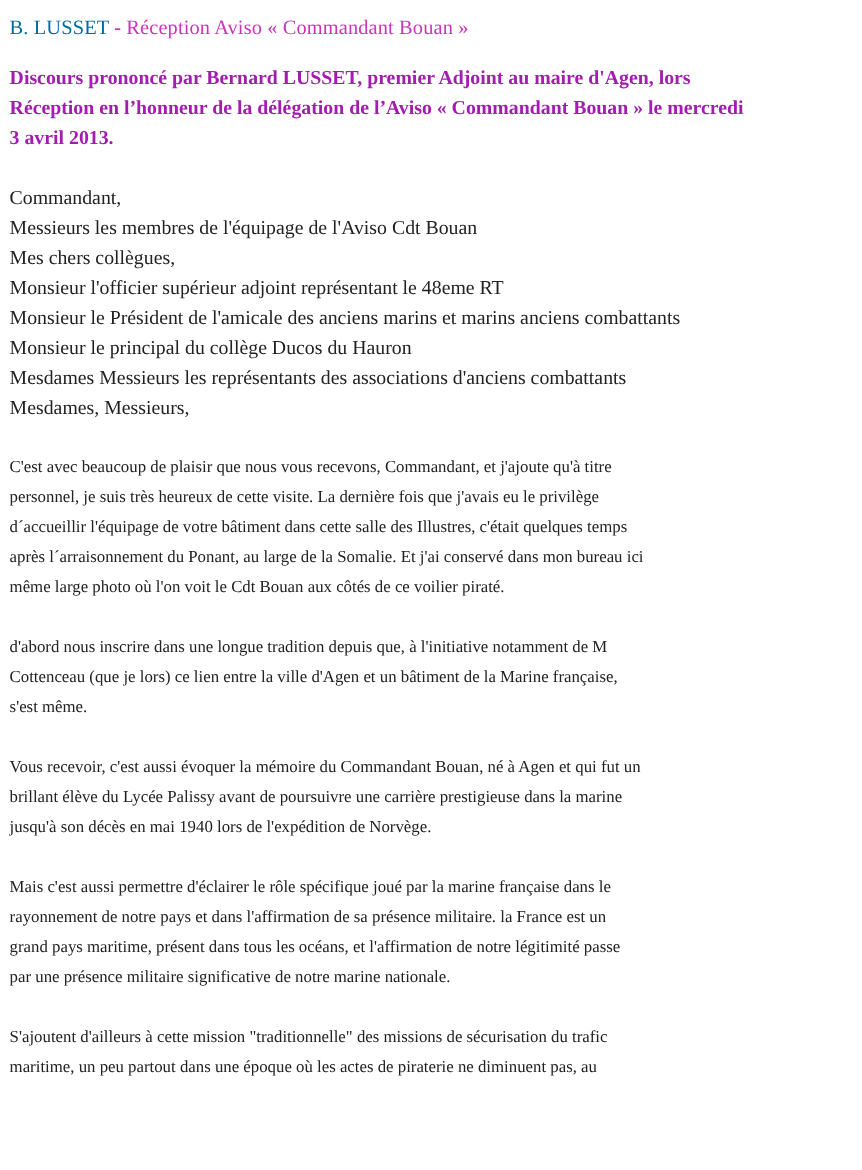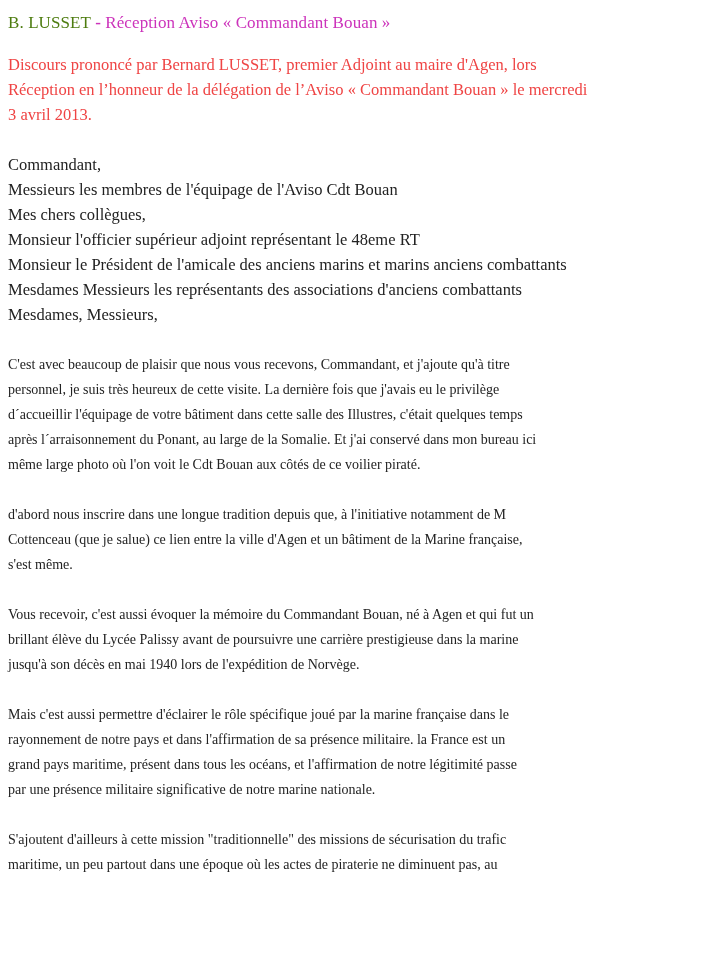--- a/index.html
+++ b/index.html
@@ -26,77 +26,78 @@
       line-height: 20px;
       margin: 13px 0 0 0;
       font-weight: normal;
       letter-spacing: 0.1px;
     }
     .title .part-a, .title .sep, .title .part-b {
       color: #cc33bb;
     }
     .title .sep { font-weight: bold; }
     .intro {
-      font-weight: normal;
+      font-weight: bold;
       font-size: 16.5px;
       line-height: 25px;
       margin: 19px 0 0 0;
-      color: #ef4444;
+      color: #a21caf;
     }
     .salutations {
       margin: 25px 0 0 0;
       font-size: 16.5px;
       line-height: 25px;
     }
     .salutations div { white-space: nowrap; }
     .para {
       font-size: 14px;
       line-height: 25px;
       margin: 25px 0 0 0;
     }
     .para .line { display: block; white-space: nowrap; }
   </style>
 </head>
 <body>
 
 <div class="page">
 
   <h1 class="title">
-    <span class="part-a" style="color: #4d7c0f;">B. LUSSET</span>
+    <span class="part-a" style="color: #0369a1;">B. LUSSET</span>
     <span class="sep" style="color: rgb(204, 51, 187);">-</span>
     <span class="part-b" style="color: rgb(204, 51, 187);">Réception Aviso « Commandant Bouan »</span>
   </h1>
 
   <div class="intro">
     <div>Discours prononcé par Bernard LUSSET, premier Adjoint au maire d'Agen, lors</div>
     <div>Réception en l’honneur de la délégation de l’Aviso « Commandant Bouan » le mercredi</div>
     <div>3 avril 2013.</div>
   </div>
 
   <div class="salutations">
     <div>Commandant,</div>
     <div>Messieurs les membres de l'équipage de l'Aviso Cdt Bouan</div>
     <div>Mes chers collègues,</div>
     <div>Monsieur l'officier supérieur adjoint représentant le 48eme RT</div>
     <div>Monsieur le Président de l'amicale des anciens marins et marins anciens combattants</div>
+    <div>Monsieur le principal du collège Ducos du Hauron</div>
     <div>Mesdames Messieurs les représentants des associations d'anciens combattants</div>
     <div>Mesdames, Messieurs,</div>
   </div>
 
   <p class="para">
     <span class="line">C'est avec beaucoup de plaisir que nous vous recevons, Commandant, et j'ajoute qu'à titre</span>
     <span class="line">personnel, je suis très heureux de cette visite. La dernière fois que j'avais eu le privilège</span>
     <span class="line">d´accueillir l'équipage de votre bâtiment dans cette salle des Illustres, c'était quelques temps</span>
     <span class="line">après l´arraisonnement du Ponant, au large de la Somalie. Et j'ai conservé dans mon bureau ici</span>
     <span class="line">même large photo où l'on voit le Cdt Bouan aux côtés de ce voilier piraté.</span>
   </p>
 
   <p class="para">
     <span class="line">d'abord nous inscrire dans une longue tradition depuis que, à l'initiative notamment de M</span>
-    <span class="line">Cottenceau (que je salue) ce lien entre la ville d'Agen et un bâtiment de la Marine française,</span>
+    <span class="line">Cottenceau (que je lors) ce lien entre la ville d'Agen et un bâtiment de la Marine française,</span>
     <span class="line">s'est même.</span>
   </p>
 
   <p class="para">
     <span class="line">Vous recevoir, c'est aussi évoquer la mémoire du Commandant Bouan, né à Agen et qui fut un</span>
     <span class="line">brillant élève du Lycée Palissy avant de poursuivre une carrière prestigieuse dans la marine</span>
     <span class="line">jusqu'à son décès en mai 1940 lors de l'expédition de Norvège.</span>
   </p>
 
   <p class="para">

